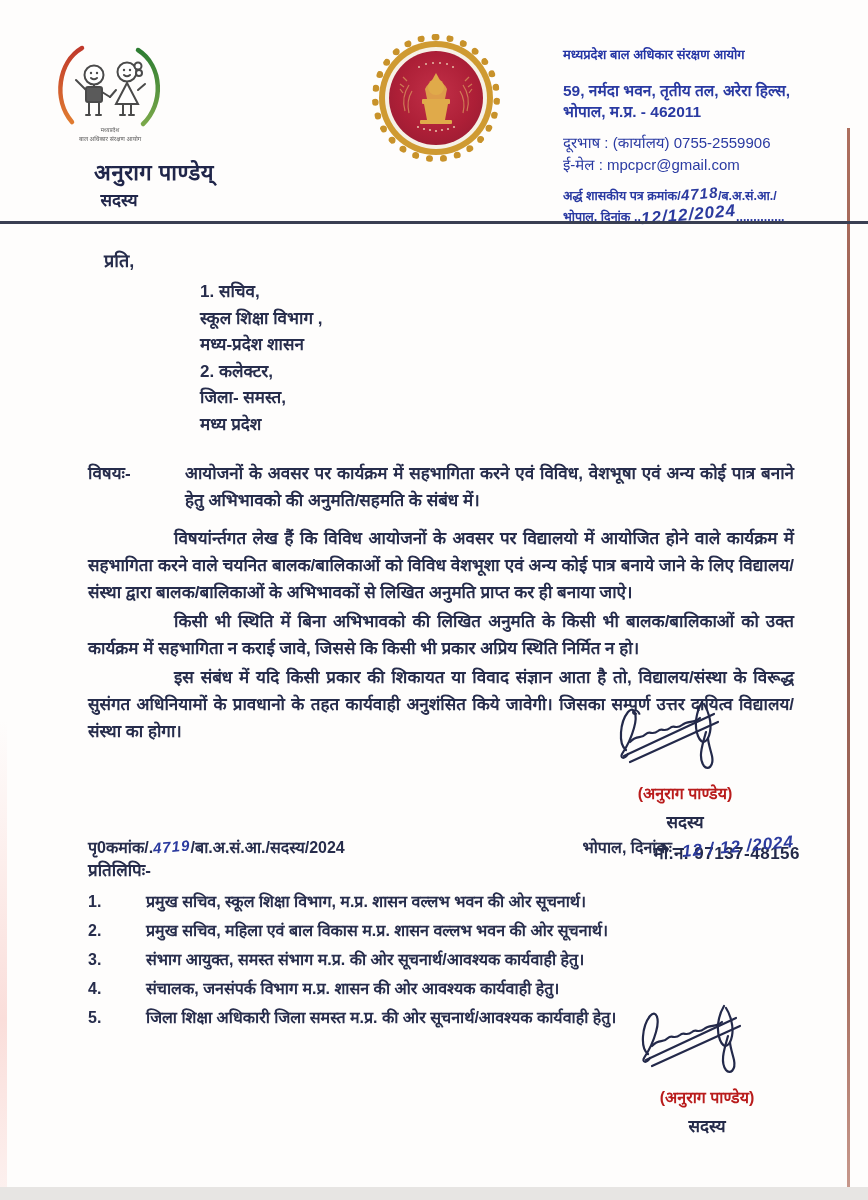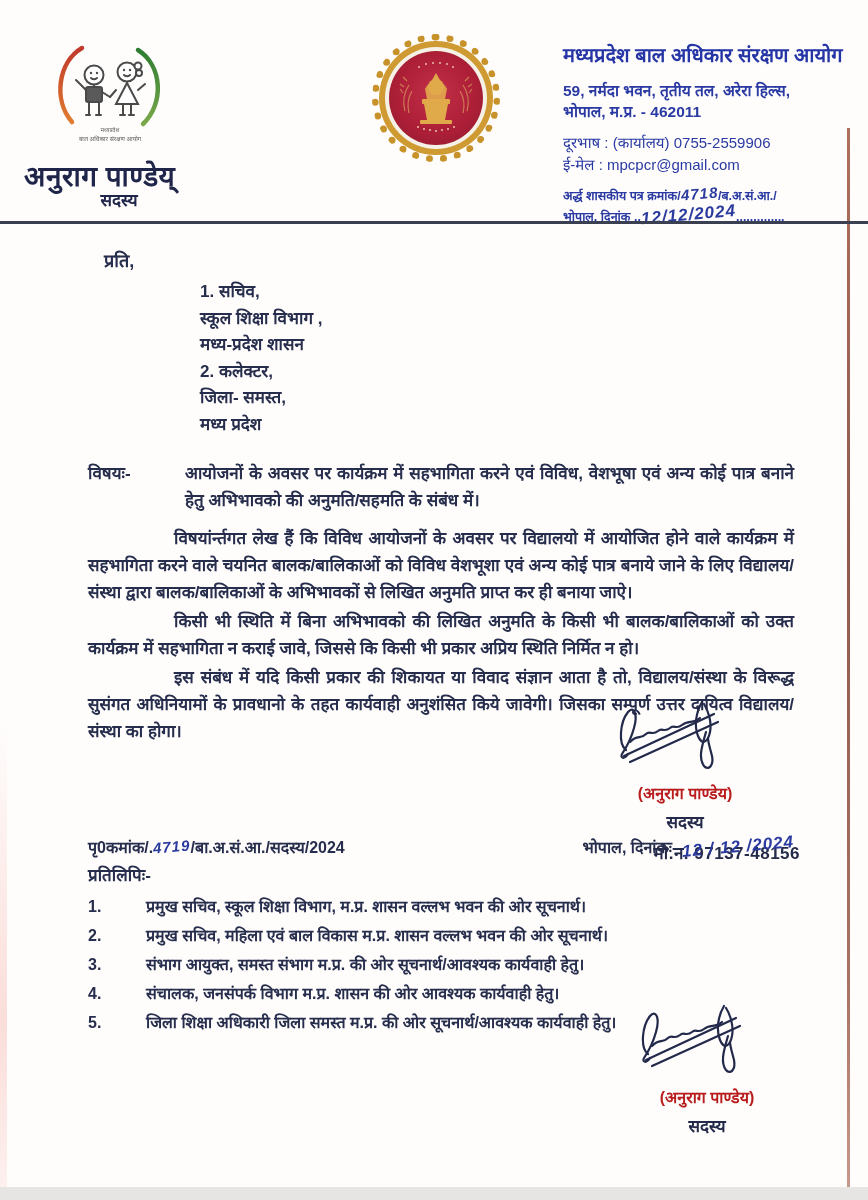--- a/index.html
+++ b/index.html
@@ -18,22 +18,22 @@
   .scan-edge-pink {
     position:absolute; top:0; left:0; width:7px; height:1200px;
     background:linear-gradient(180deg,rgba(250,215,210,0) 60%,rgba(247,196,190,.55) 85%,rgba(247,196,190,.2) 100%);
   }
   .bottom-band { position:absolute; left:0; bottom:0; width:868px; height:13px; background:#e7e5e3; }
 
   
   .hdr { position:absolute; top:0; left:0; width:868px; height:224px; }
   .logo-left { position:absolute; left:50px; top:42px; width:120px; height:112px; }
   .member-name {
-    position:absolute; left:24px; top:156px; width:190px; text-align:left;
-    font-size:28px; font-weight:bold; color:#20264a; letter-spacing:.5px;
+    position:absolute; left:24px; top:156px; width:190px; text-align:right;
+    font-size:22px; font-weight:bold; color:#20264a; letter-spacing:.5px;
   }
   .member-title {
     position:absolute; left:24px; top:188px; width:190px; text-align:center;
     font-size:17px; font-weight:bold; color:#20264a;
   }
   .emblem { position:absolute; left:372px; top:34px; width:128px; height:128px; }
   .emblem .scallop {
     position:absolute; left:0; top:0; width:128px; height:128px; border-radius:50%;
     border:7px dotted #c8922a;
   }
@@ -45,21 +45,21 @@
     position:absolute; left:13px; top:13px; width:102px; height:102px; border-radius:50%;
     background:#f6f1e6;
   }
   .emblem .crimson {
     position:absolute; left:17px; top:17px; width:94px; height:94px; border-radius:50%;
     background:radial-gradient(circle at 50% 45%, #c23048 0%, #ad1f37 55%, #911a30 100%);
   }
   .emblem svg { position:absolute; left:17px; top:17px; }
 
   .hdr-right { position:absolute; left:563px; top:44px; width:290px; color:#27379f; }
-  .org-name { font-size:20px; font-weight:bold; line-height:22px; color:#2535a5; }
+  .org-name { font-size:13px; font-weight:bold; line-height:22px; color:#2535a5; }
   .addr { font-size:15.5px; font-weight:bold; line-height:21px; color:#2a3aa2; margin-top:14px; }
   .contact { margin-top:10px; font-size:15px; font-weight:normal; color:#2a3aa2; line-height:22px; }
   .refline { margin-top:9px; font-size:12.5px; font-weight:bold; color:#2a3aa2; line-height:19px; }
   .hand {
     color:#2b3a9e; font-style:italic; font-weight:bold;
     display:inline-block; transform:rotate(-5deg) translateY(-1px);
     font-size:17px; letter-spacing:1px;
   }
   .hand.small { font-size:15px; }
   .rule { position:absolute; left:0; top:221px; width:868px; height:2.5px; background:#3a3f52; }
@@ -82,21 +82,21 @@
   .sig2 { left:592px; top:1008px; }
   .sig-scribble { height:62px; position:relative; }
   .sig-scribble svg { position:absolute; left:40px; top:-6px; }
   .sig-name { font-size:16px; font-weight:bold; color:#b91c1c; margin-top:16px; }
   .sig-title { font-size:17px; font-weight:bold; color:#242a49; margin-top:6px; }
   .sig-mob { font-size:17px; font-weight:bold; color:#242a49; margin-top:8px; letter-spacing:.5px;text-align:right; }
 
   
   .endors { position:absolute; left:88px; top:836px; width:706px; font-size:16px; font-weight:bold; color:#272d4c; }
   .endors-top { display:flex; justify-content:space-between; align-items:flex-start; }
-  .copies-label { margin-top:5px; font-size:17px; }
+  .copies-label { font-size:17px; }
   .copies { margin-top:6px; }
   .copy-row { display:flex; line-height:29px; }
   .copy-no { width:58px; flex:none; font-weight:bold; }
   .copy-text { flex:1; font-weight:600; }
   .copy-text b { font-weight:bold; }
 </style>
 </head>
 <body>
 
 <div class="scan-edge-pink"></div>

